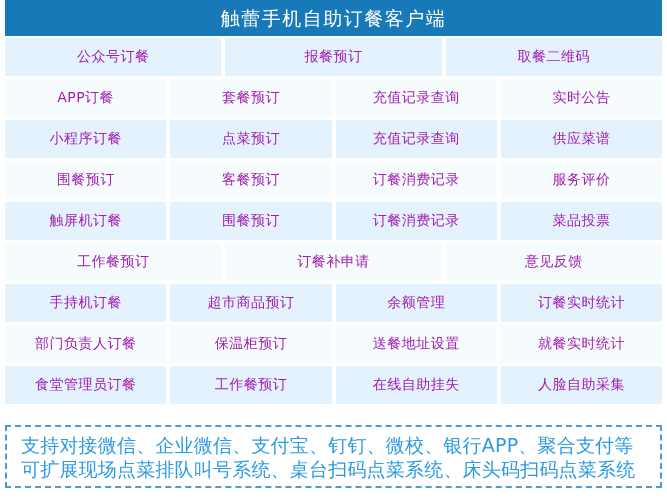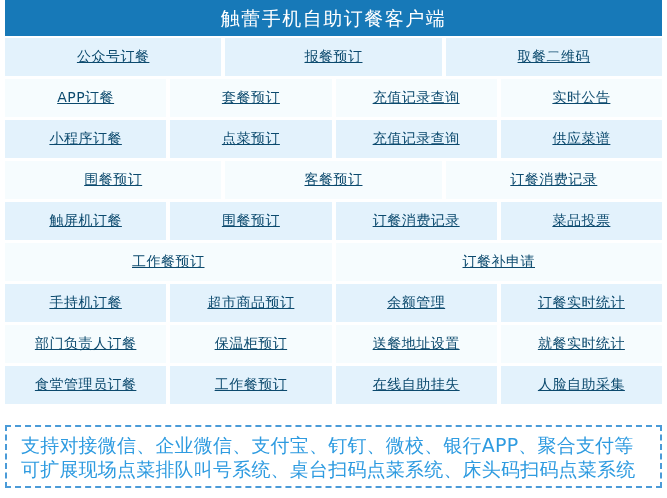--- a/index.html
+++ b/index.html
@@ -58,24 +58,23 @@
     gap: 4px;
     height: 38px;
   }
   .cell {
     flex: 1 1 0;
     display: flex;
     align-items: center;
     justify-content: center;
     font-size: 14px;
     letter-spacing: 0.5px;
-    color: #0c4a6e;
+    color: #a21caf;
     white-space: nowrap;
     box-sizing: border-box;
-    text-decoration: underline;
   }
   .grid-row.odd .cell { background: #E3F2FC; }
   .grid-row.even .cell { background: #F6FCFE; }
 
   
   .footer-note {
     position: absolute;
     left: 5px;
     top: 425px;
     width: 657px;
@@ -119,30 +118,32 @@
       <div class="grid-row odd">
         <div class="cell">小程序订餐</div>
         <div class="cell">点菜预订</div>
         <div class="cell">充值记录查询</div>
         <div class="cell">供应菜谱</div>
       </div>
       <div class="grid-row even">
         <div class="cell">围餐预订</div>
         <div class="cell">客餐预订</div>
         <div class="cell">订餐消费记录</div>
+        <div class="cell">服务评价</div>
       </div>
       <div class="grid-row odd">
         <div class="cell">触屏机订餐</div>
         <div class="cell">围餐预订</div>
         <div class="cell">订餐消费记录</div>
         <div class="cell">菜品投票</div>
       </div>
       <div class="grid-row even">
         <div class="cell">工作餐预订</div>
         <div class="cell">订餐补申请</div>
+        <div class="cell">意见反馈</div>
       </div>
       <div class="grid-row odd">
         <div class="cell">手持机订餐</div>
         <div class="cell">超市商品预订</div>
         <div class="cell">余额管理</div>
         <div class="cell">订餐实时统计</div>
       </div>
       <div class="grid-row even">
         <div class="cell">部门负责人订餐</div>
         <div class="cell">保温柜预订</div>

